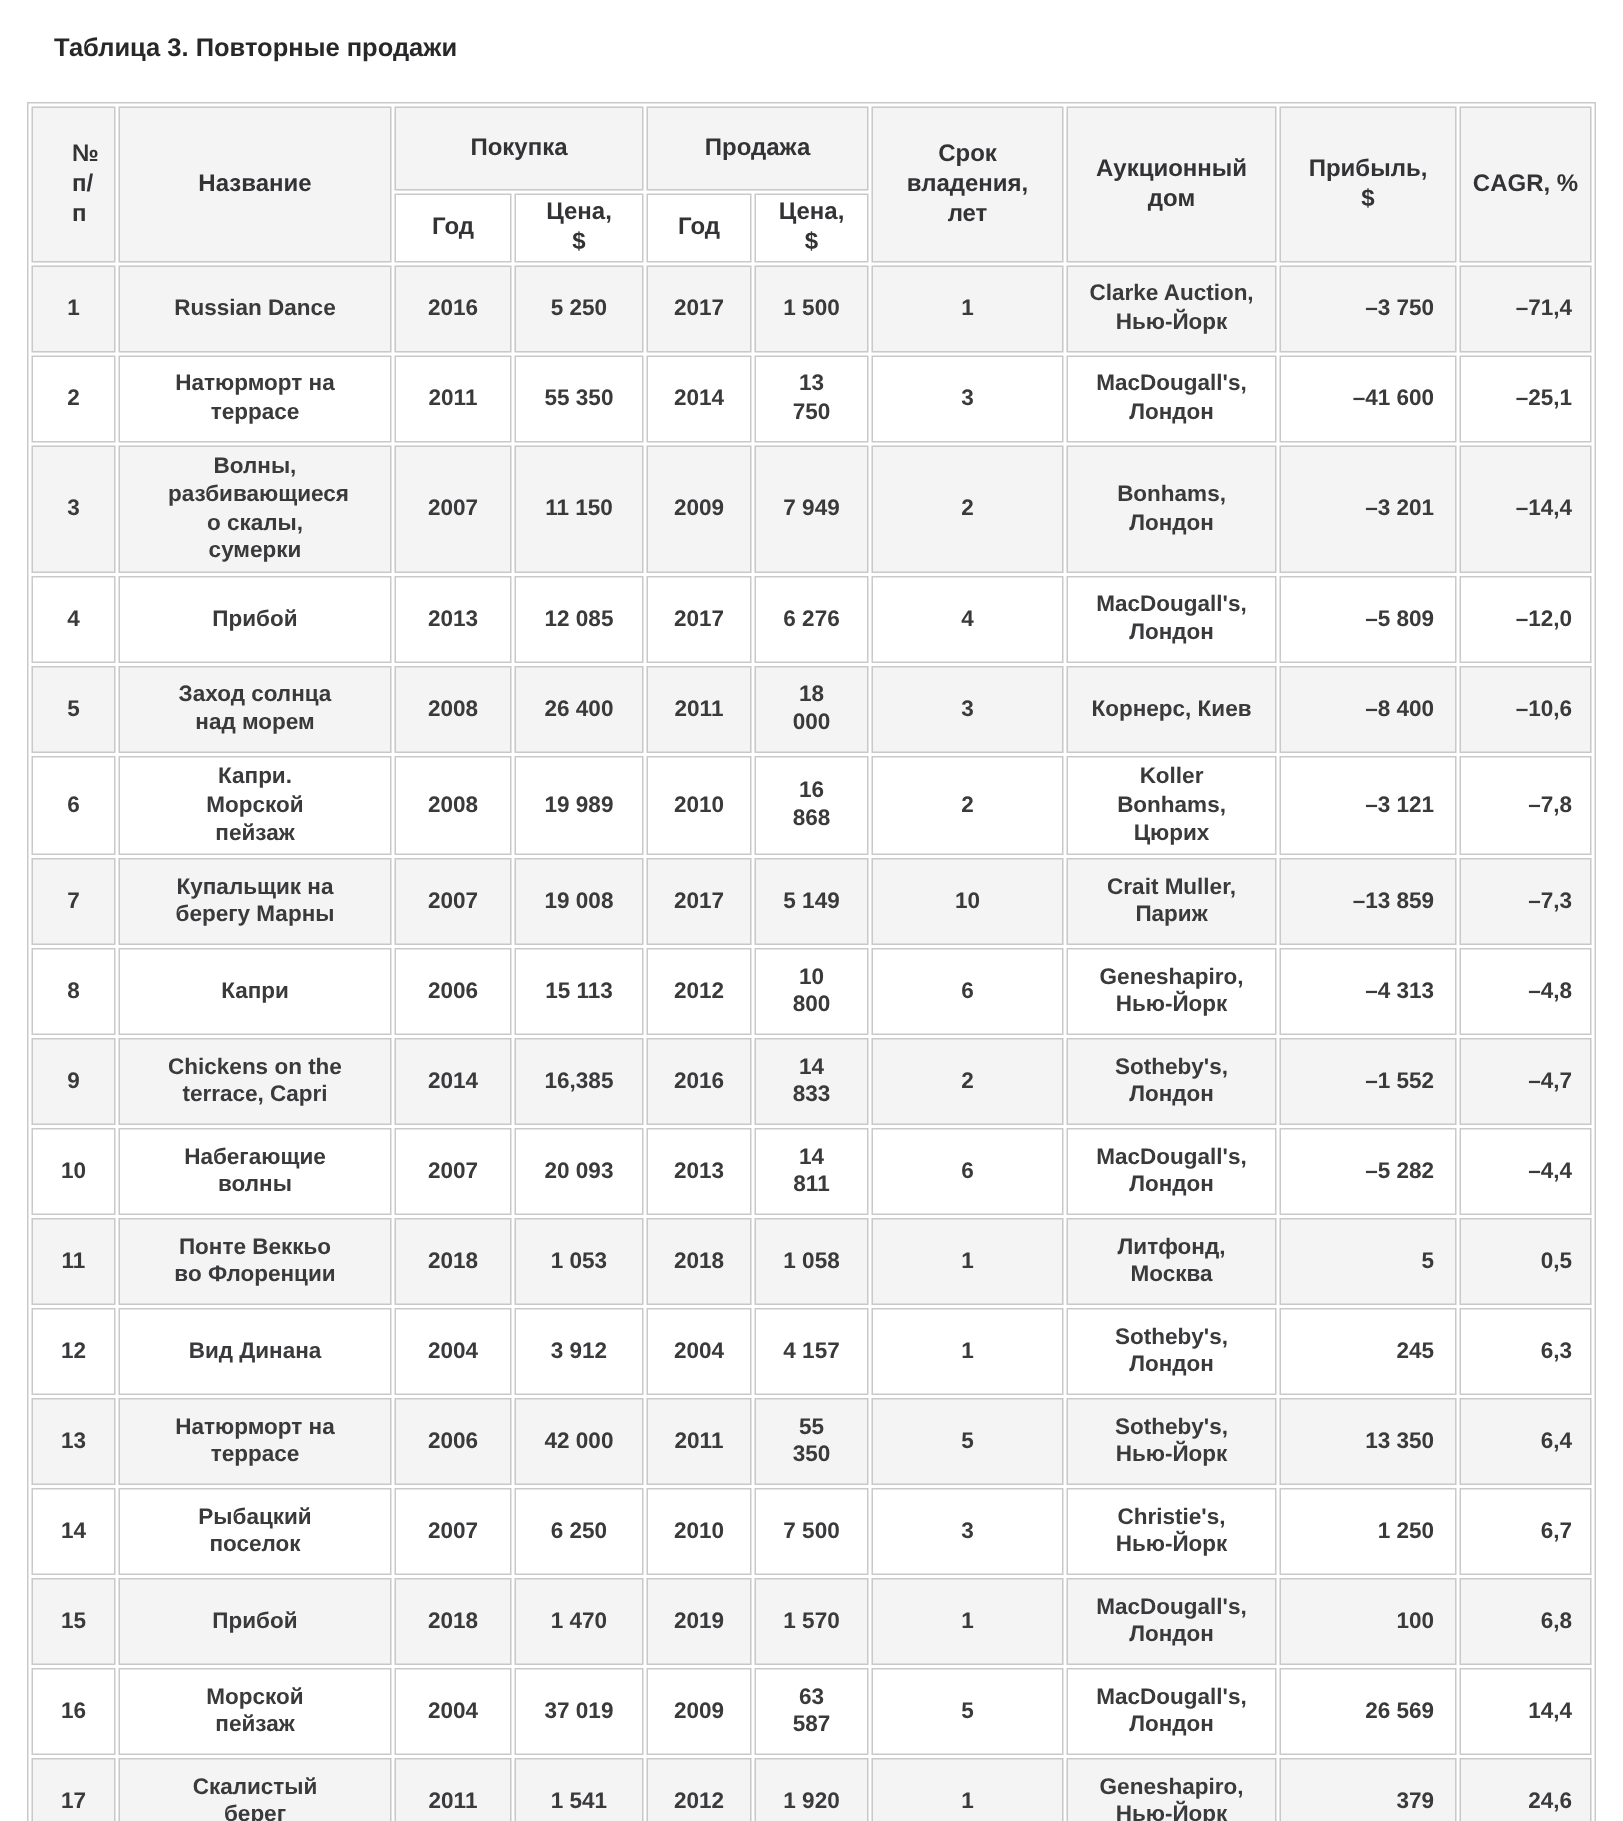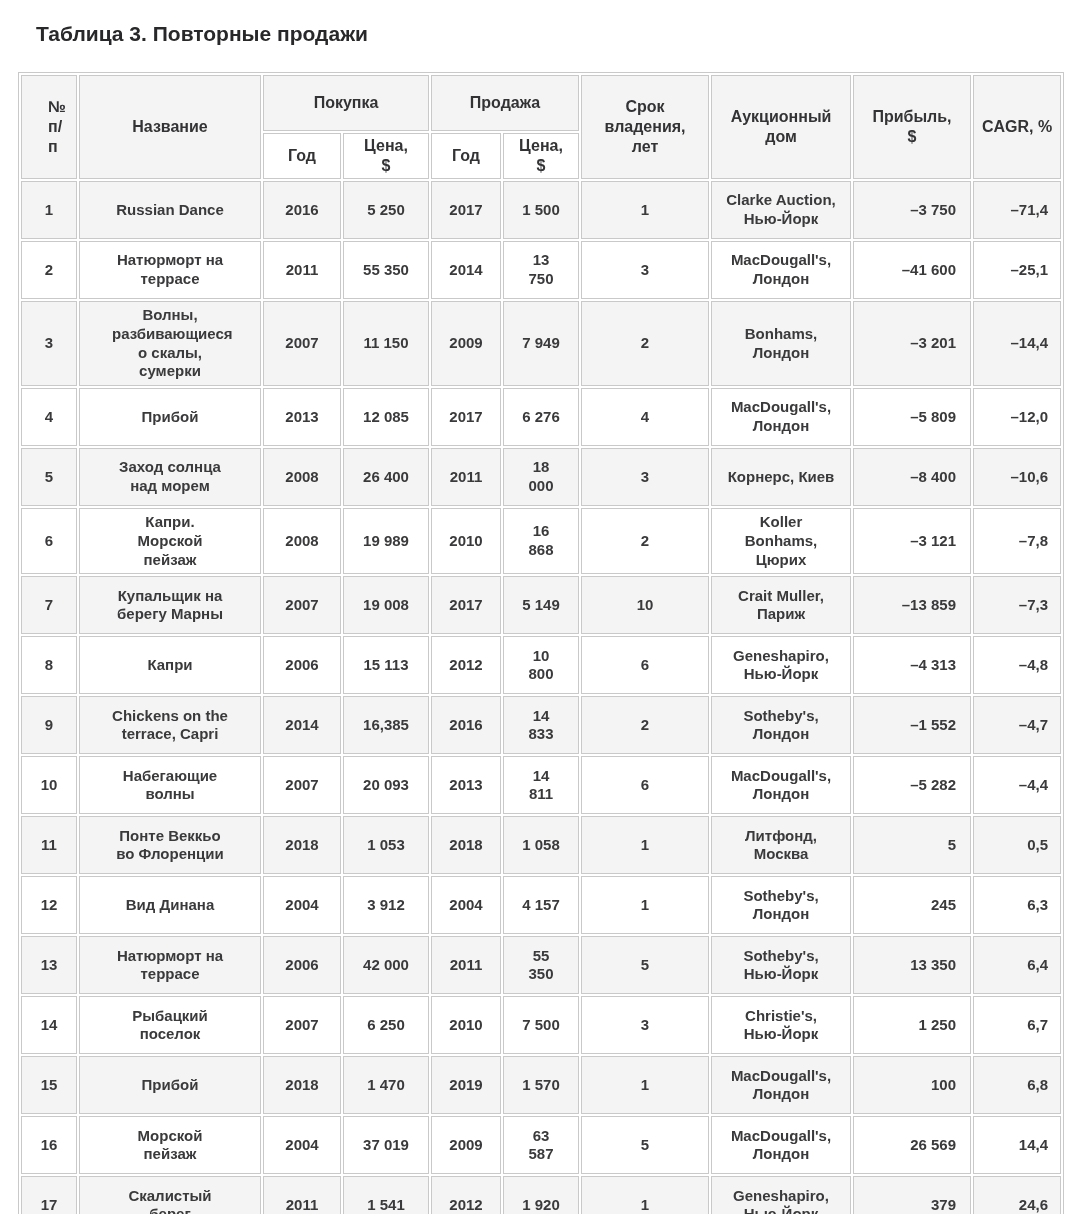--- a/index.html
+++ b/index.html
@@ -5,21 +5,21 @@
   html, body { margin: 0; padding: 0; }
   body {
     width: 1082px; height: 1214px;
     overflow: hidden;
     background: #ffffff;
     font-family: "Liberation Sans", "DejaVu Sans", sans-serif;
     color: #3a3a3c;
   }
   .page-title {
     margin: 22px 0 0 36px;
-    font-size: 21px;
+    font-size: 17px;
     font-weight: 700;
     color: #28282b;
   }
   table.repeat-sales {
     margin: 26px 0 0 18px;
     width: 1045px;
     table-layout: fixed;
     border-collapse: separate;
     border-spacing: 2px;
     border: 1px solid #c9c9c9;

